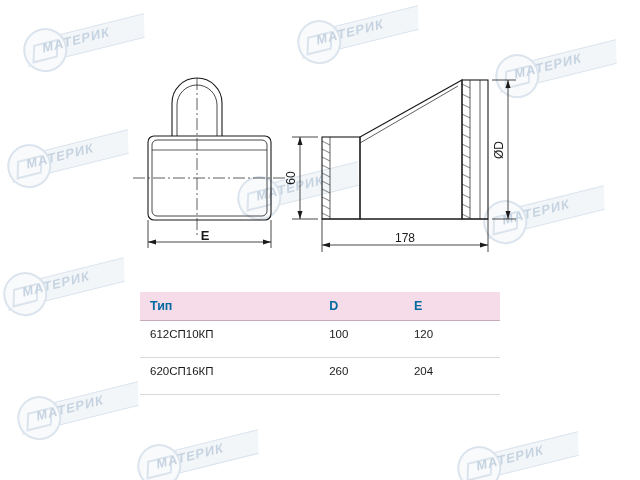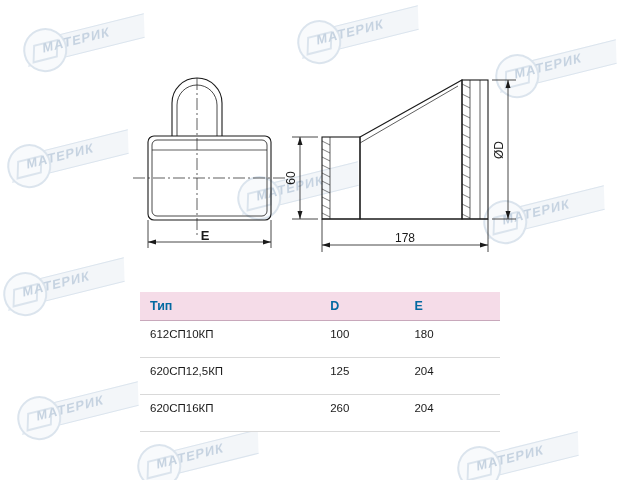--- a/index.html
+++ b/index.html
@@ -310,26 +310,21 @@
       <tr>
         <th class="col-type">Тип</th>
         <th class="col-d">D</th>
         <th class="col-e">E</th>
       </tr>
     </thead>
     <tbody>
       <tr>
         <td>612СП10КП</td>
         <td>100</td>
-        <td>180</td>
-      </tr>
-      <tr>
-        <td>620СП12,5КП</td>
-        <td>125</td>
-        <td>204</td>
+        <td>120</td>
       </tr>
       <tr>
         <td>620СП16КП</td>
         <td>260</td>
         <td>204</td>
       </tr>
     </tbody>
   </table>
 
 </div>

